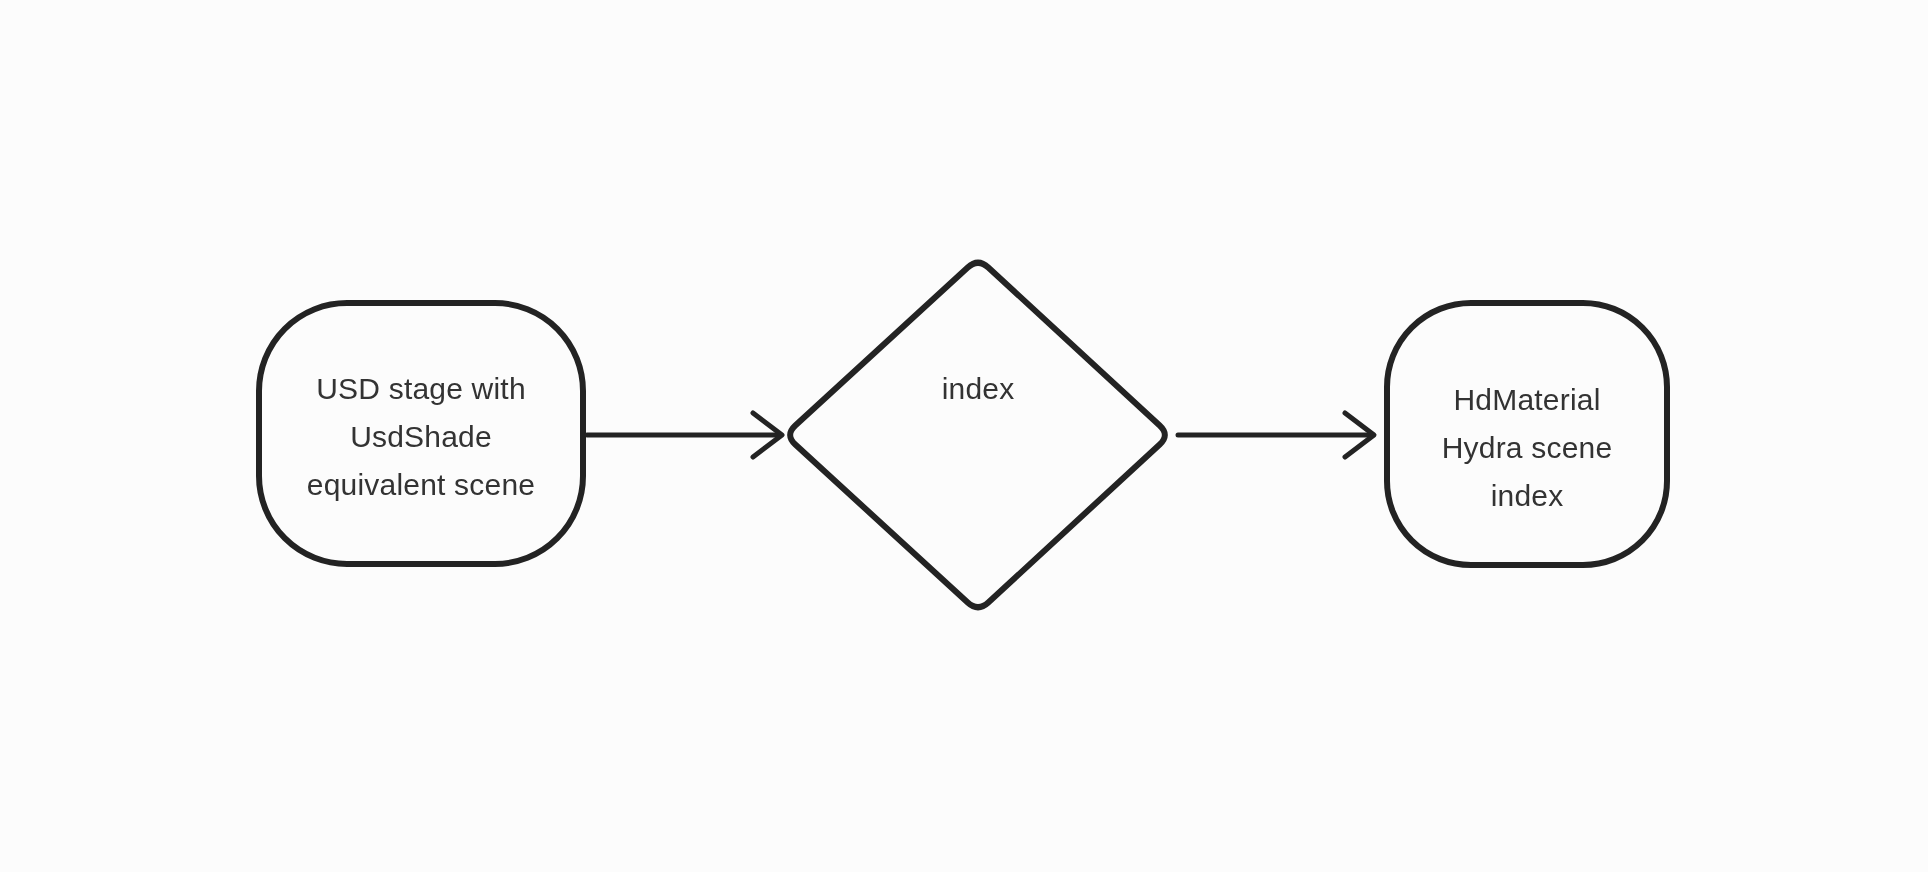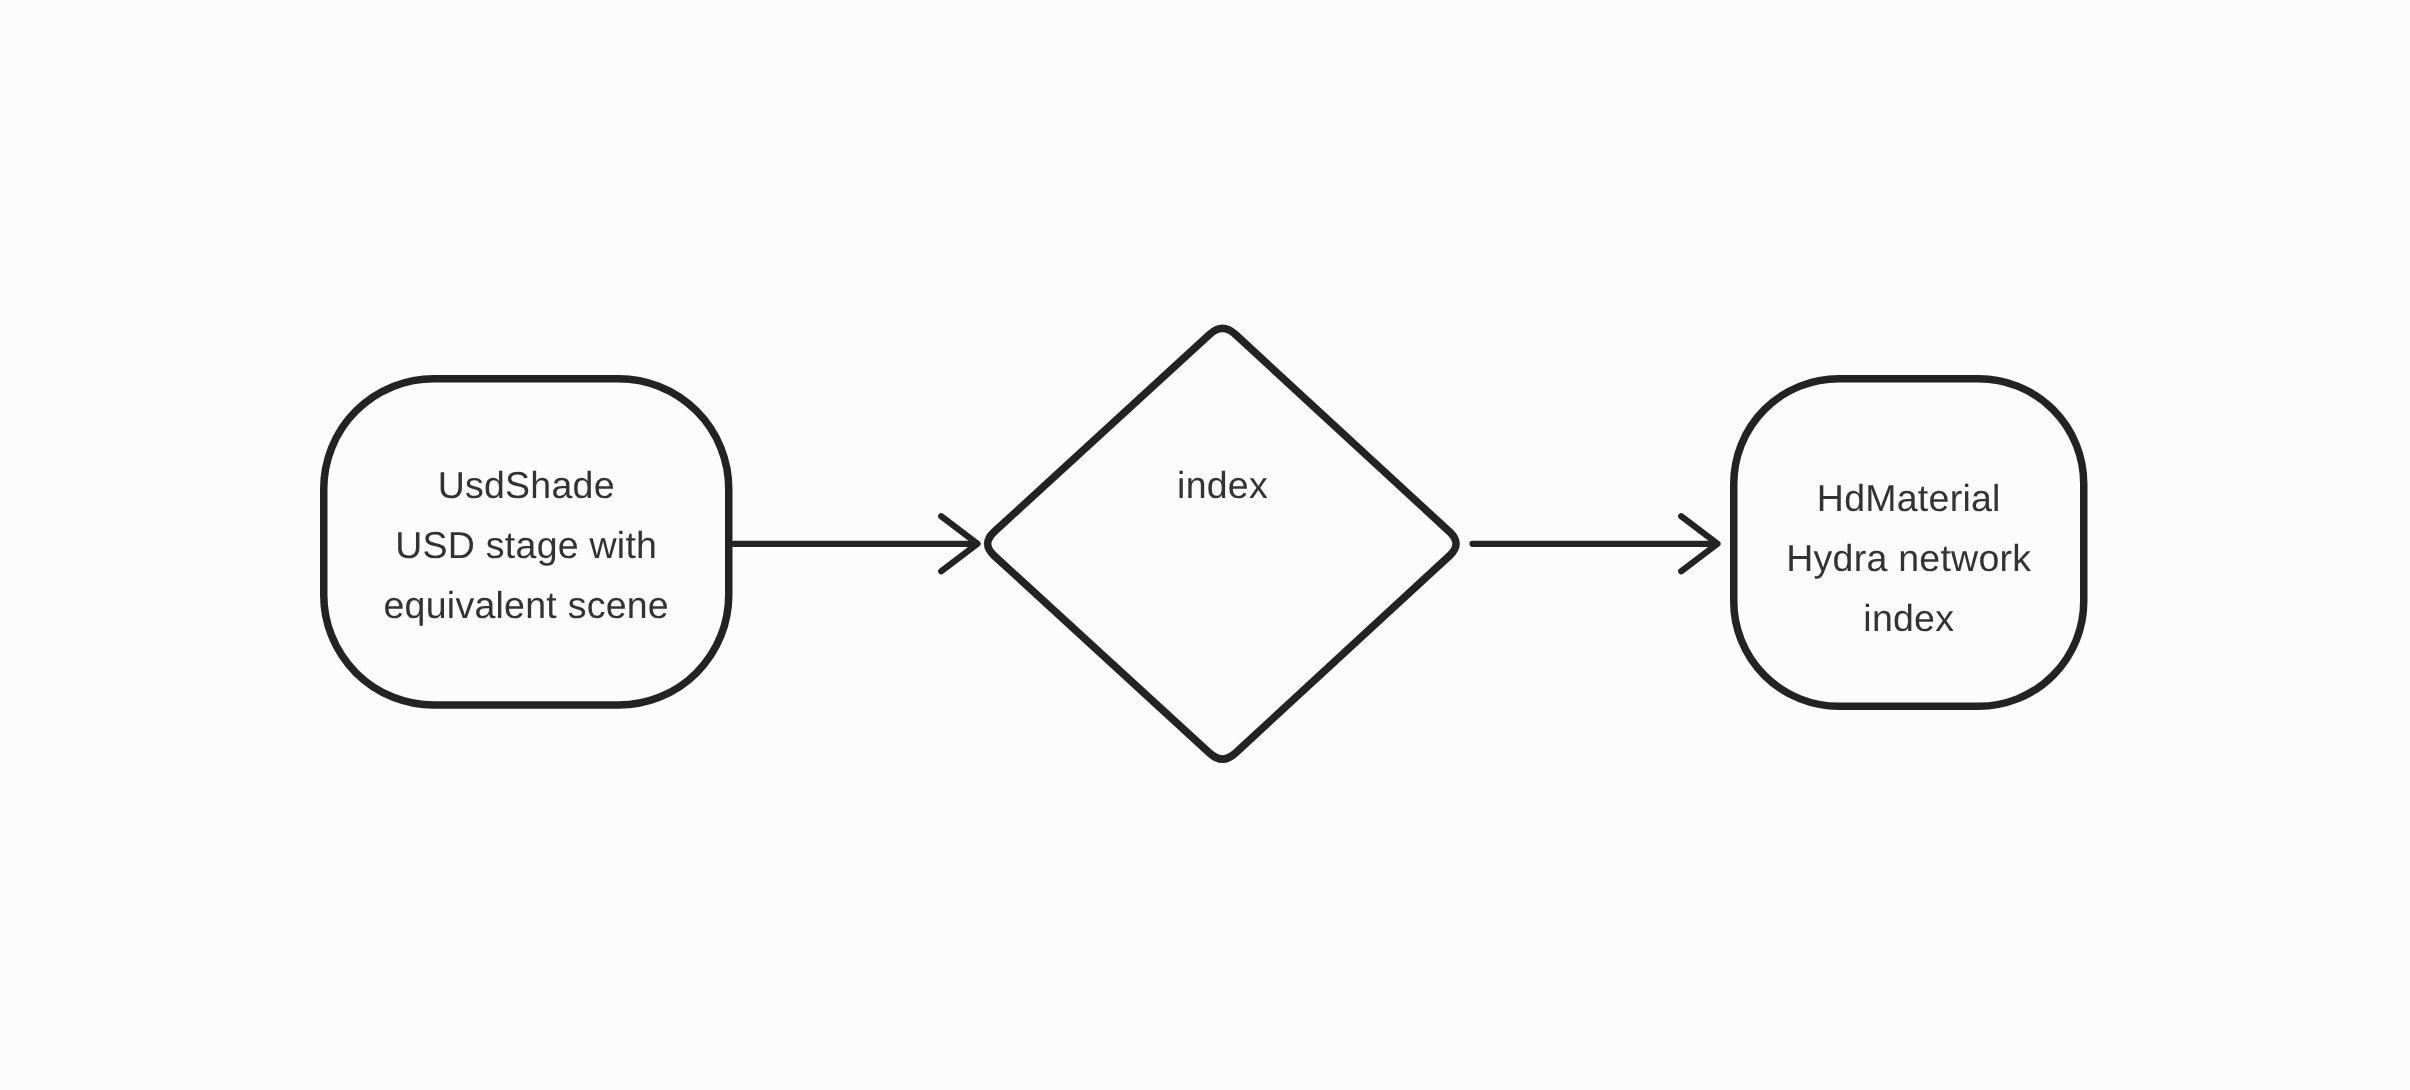--- a/index.html
+++ b/index.html
@@ -54,28 +54,28 @@
       <path d="M753,413 L782,435 L753,457"></path>
     </g>
 
     <g stroke="#232323" stroke-width="5" fill="none" stroke-linecap="round" stroke-linejoin="round">
       <line x1="1178" y1="435" x2="1368" y2="435"></line>
       <path d="M1345,413 L1374,435 L1345,457"></path>
     </g>
   </svg>
 
   <div class="node-label label-left">
+    <div>USD stage with</div>
     <div>UsdShade</div>
-    <div>USD stage with</div>
     <div>equivalent scene</div>
   </div>
 
   <div class="node-label label-middle">
     <div>index</div>
   </div>
 
   <div class="node-label label-right">
     <div>HdMaterial</div>
-    <div>Hydra network</div>
+    <div>Hydra scene</div>
     <div>index</div>
   </div>
 
 </div>
 
 </body></html>

